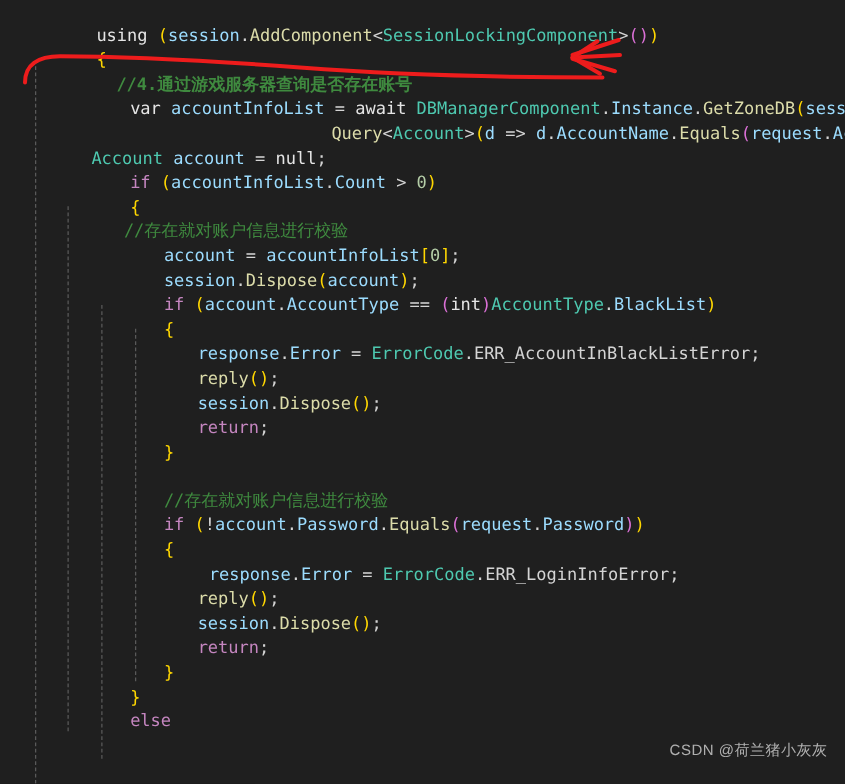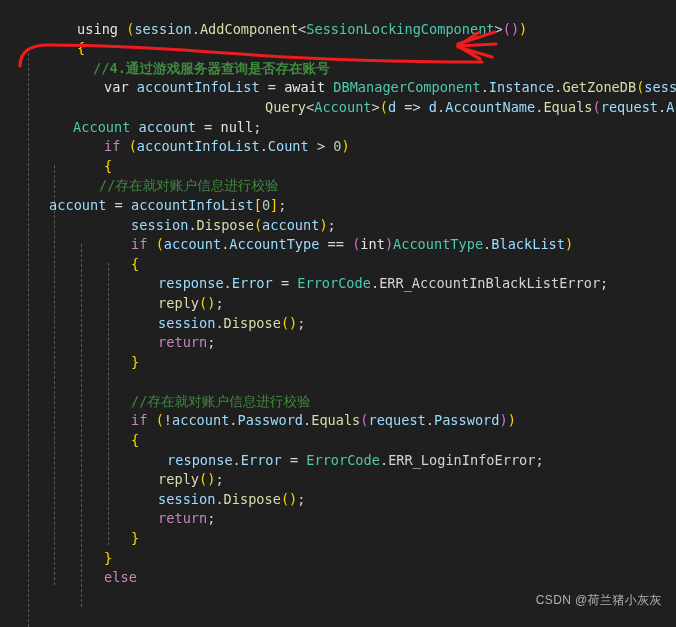--- a/index.html
+++ b/index.html
@@ -129,21 +129,21 @@
     </div>
 
     <div class="code-line" style="padding-left:55px;">
       <span class="txt c-brk1">{</span>
     </div>
 
     <div class="code-line" style="padding-left:50px;">
       <span class="txt c-com">//存在就对账户信息进行校验</span>
     </div>
 
-    <div class="code-line" style="">
+    <div class="code-line" style="padding-left:82px;">
       <span class="txt"><span class="c-var">account</span> <span class="c-pln">=</span> <span class="c-var">accountInfoList</span><span class="c-brk1">[</span><span class="c-num">0</span><span class="c-brk1">]</span><span class="c-pln">;</span></span>
     </div>
 
     <div class="code-line" style="padding-left:82px;">
       <span class="txt"><span class="c-var">session</span>.<span class="c-fn">Dispose</span><span class="c-brk1">(</span><span class="c-var">account</span><span class="c-brk1">)</span><span class="c-pln">;</span></span>
     </div>
 
     <div class="code-line" style="padding-left:82px;">
       <span class="txt"><span class="c-ctl">if</span> <span class="c-brk1">(</span><span class="c-var">account</span>.<span class="c-var">AccountType</span> <span class="c-pln">==</span> <span class="c-brk2">(</span><span class="c-key">int</span><span class="c-brk2">)</span><span class="c-typ">AccountType</span>.<span class="c-var">BlackList</span><span class="c-brk1">)</span></span>
     </div>

